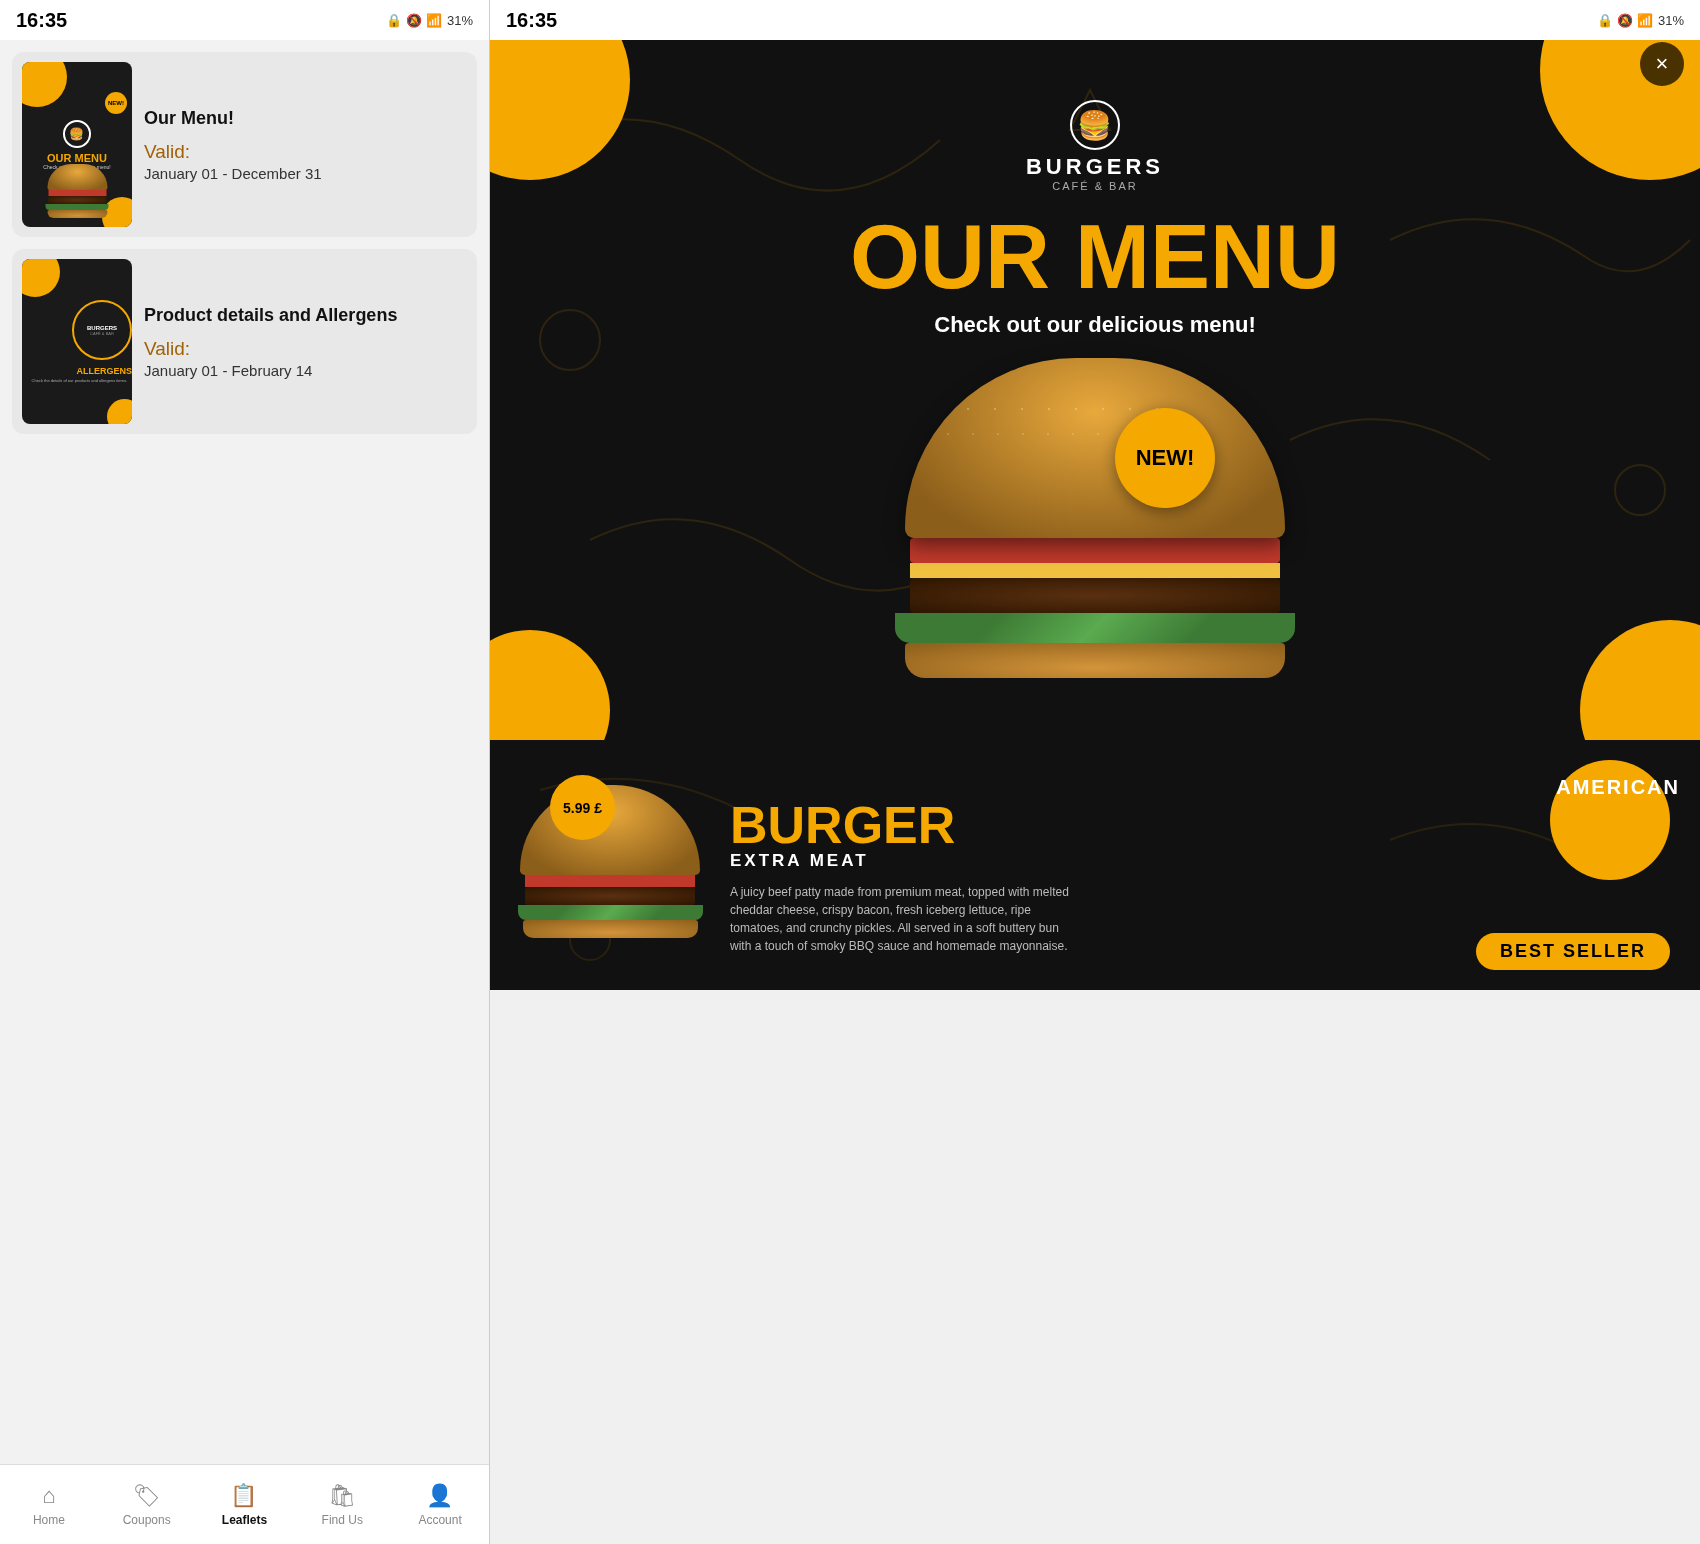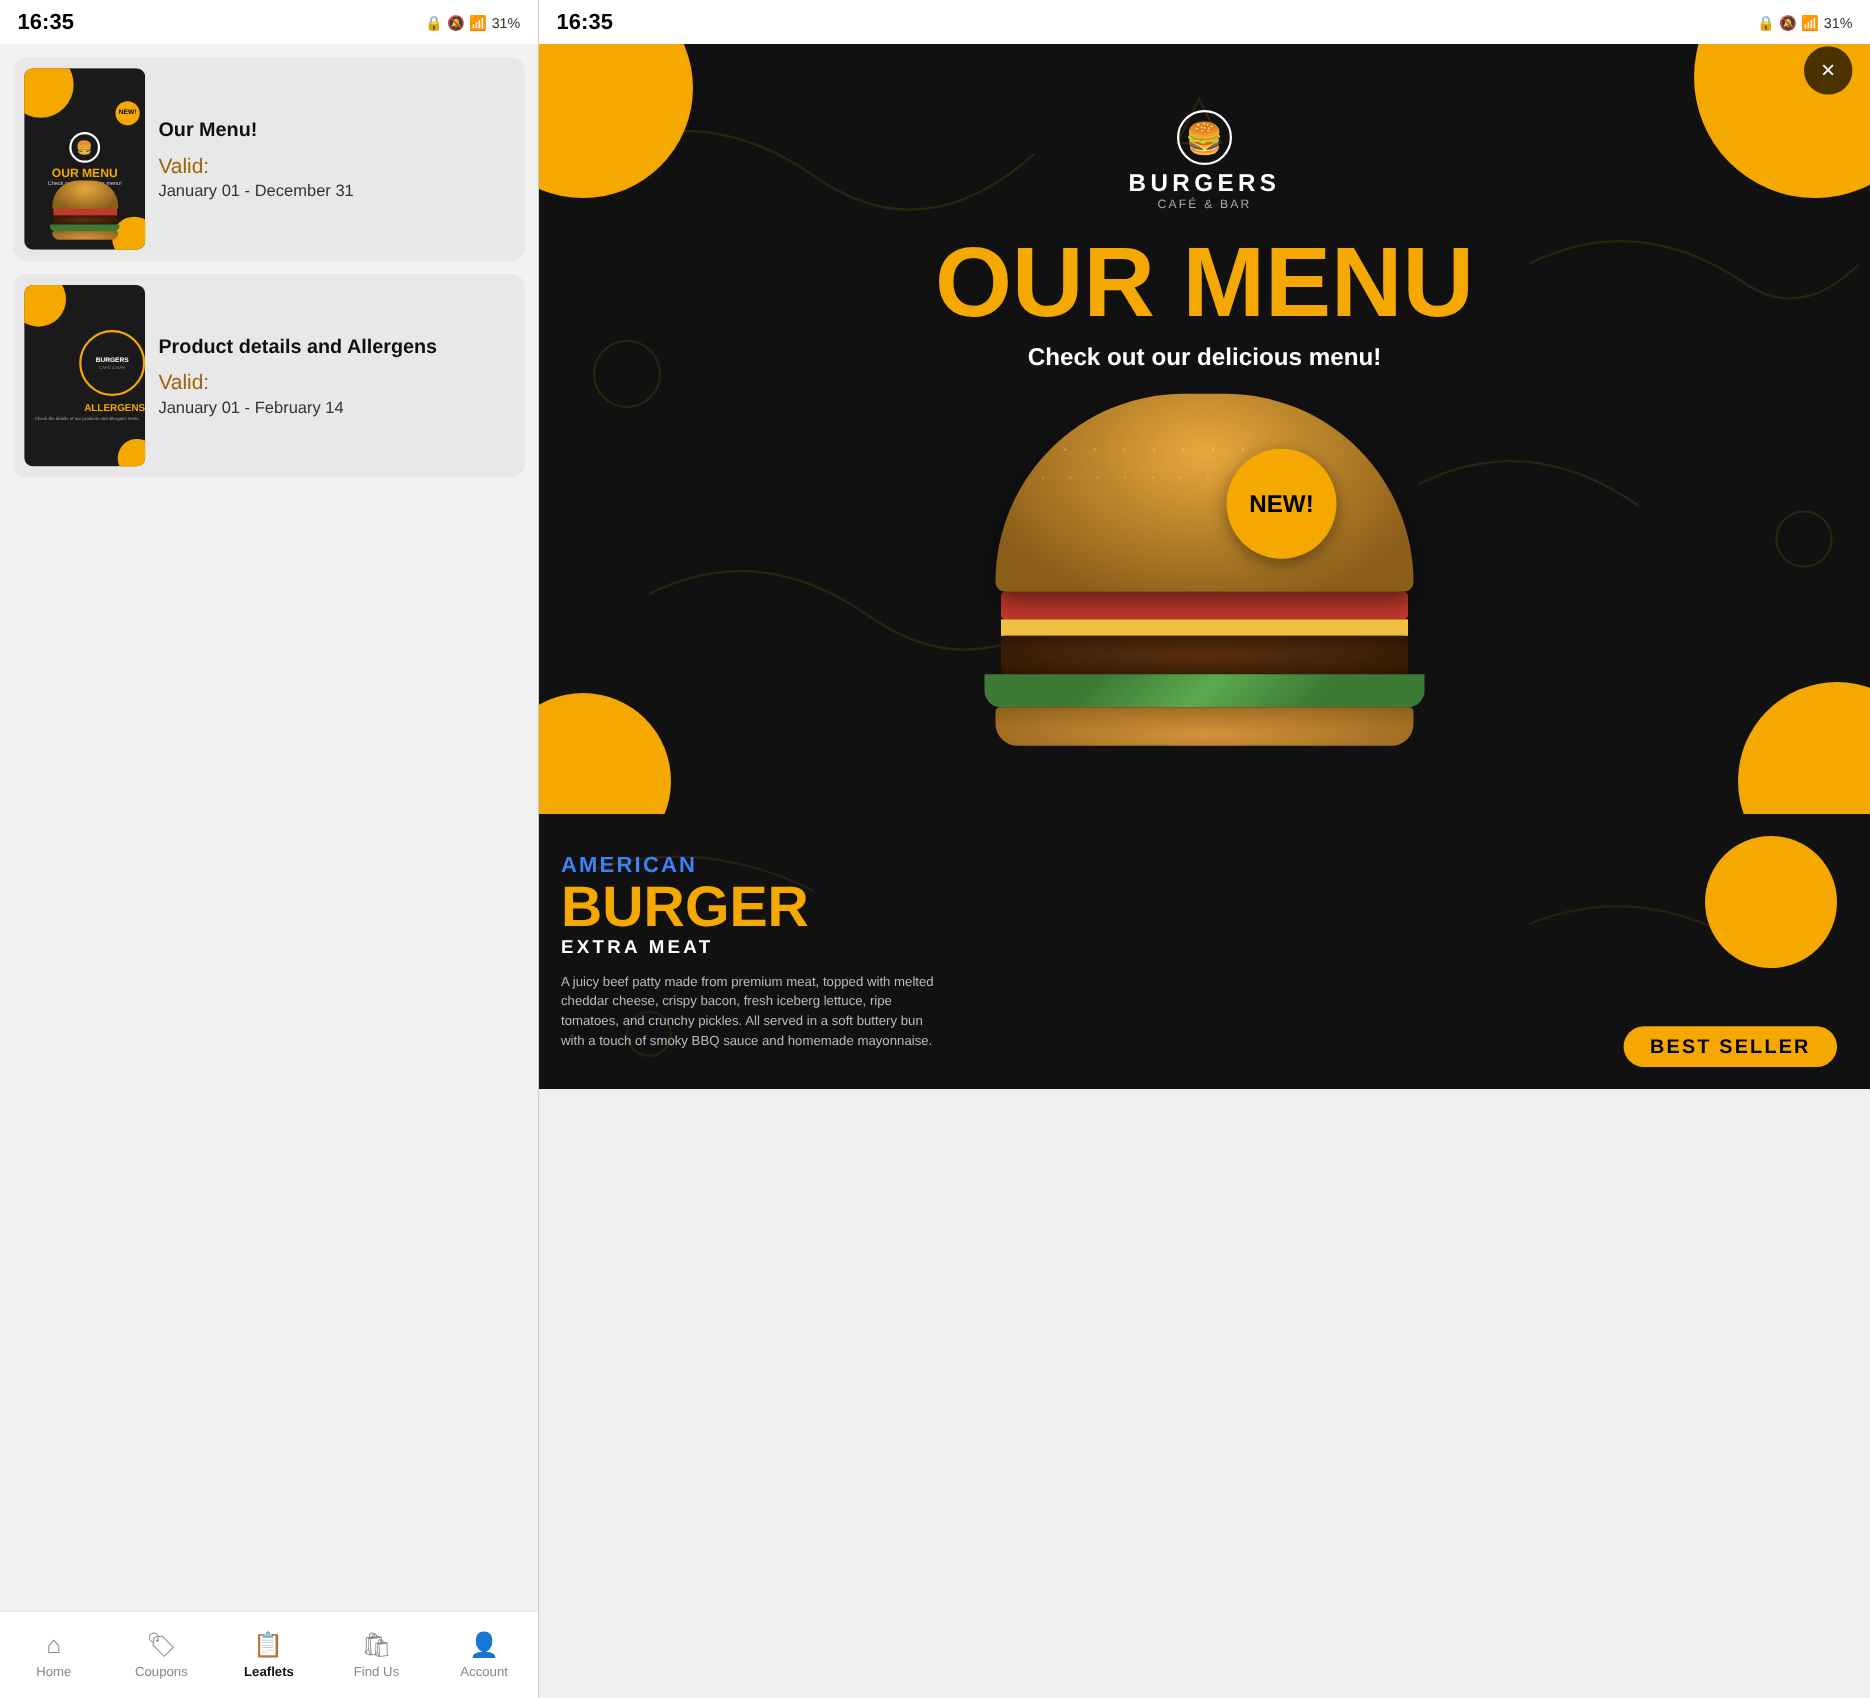--- a/index.html
+++ b/index.html
@@ -583,22 +583,23 @@
     }
 
     .lp2-text-area {
       position: relative;
       z-index: 5;
       flex: 1;
     }
     .lp2-american {
       font-size: 20px;
       font-weight: 600;
-      color: #3b82f6;
+      color: #ffffff;
       letter-spacing: 2px;
+      text-align: right;
     }
     .lp2-burger-name {
       font-size: 52px;
       font-weight: 900;
       color: #f5a800;
       text-transform: uppercase;
       line-height: 1;
     }
     .lp2-extra-meat {
       font-size: 17px;
@@ -803,20 +804,32 @@
 
     <div class="leaflet-page-2">
       <div class="lp2-gold-circle"></div>
 
       <svg class="doodle-lines" viewBox="0 0 1210 280" style="opacity:0.1;">
         <path d="M50,50 Q150,20 250,70" stroke="#f5a800" fill="none" stroke-width="2"></path>
         <path d="M900,100 Q1000,60 1100,120" stroke="#f5a800" fill="none" stroke-width="2"></path>
         <circle cx="100" cy="200" r="20" stroke="#f5a800" fill="none" stroke-width="2"></circle>
       </svg>
 
+      <div class="lp2-burger-area">
+        <div style="position:relative;">
+          <div class="price-badge">5.99 £</div>
+          <div class="med-burger">
+            <div class="med-bun-top"></div>
+            <div class="med-ketchup"></div>
+            <div class="med-patty"></div>
+            <div class="med-lettuce"></div>
+            <div class="med-bun-bottom"></div>
+          </div>
+        </div>
+      </div>
 
       <div class="lp2-text-area">
         <div class="lp2-american">AMERICAN</div>
         <div class="lp2-burger-name">BURGER</div>
         <div class="lp2-extra-meat">EXTRA MEAT</div>
         <div class="lp2-desc">A juicy beef patty made from premium meat, topped with melted cheddar cheese, crispy bacon, fresh iceberg lettuce, ripe tomatoes, and crunchy pickles. All served in a soft buttery bun with a touch of smoky BBQ sauce and homemade mayonnaise.</div>
       </div>
 
       <div class="best-seller-badge">BEST SELLER</div>
     </div>

